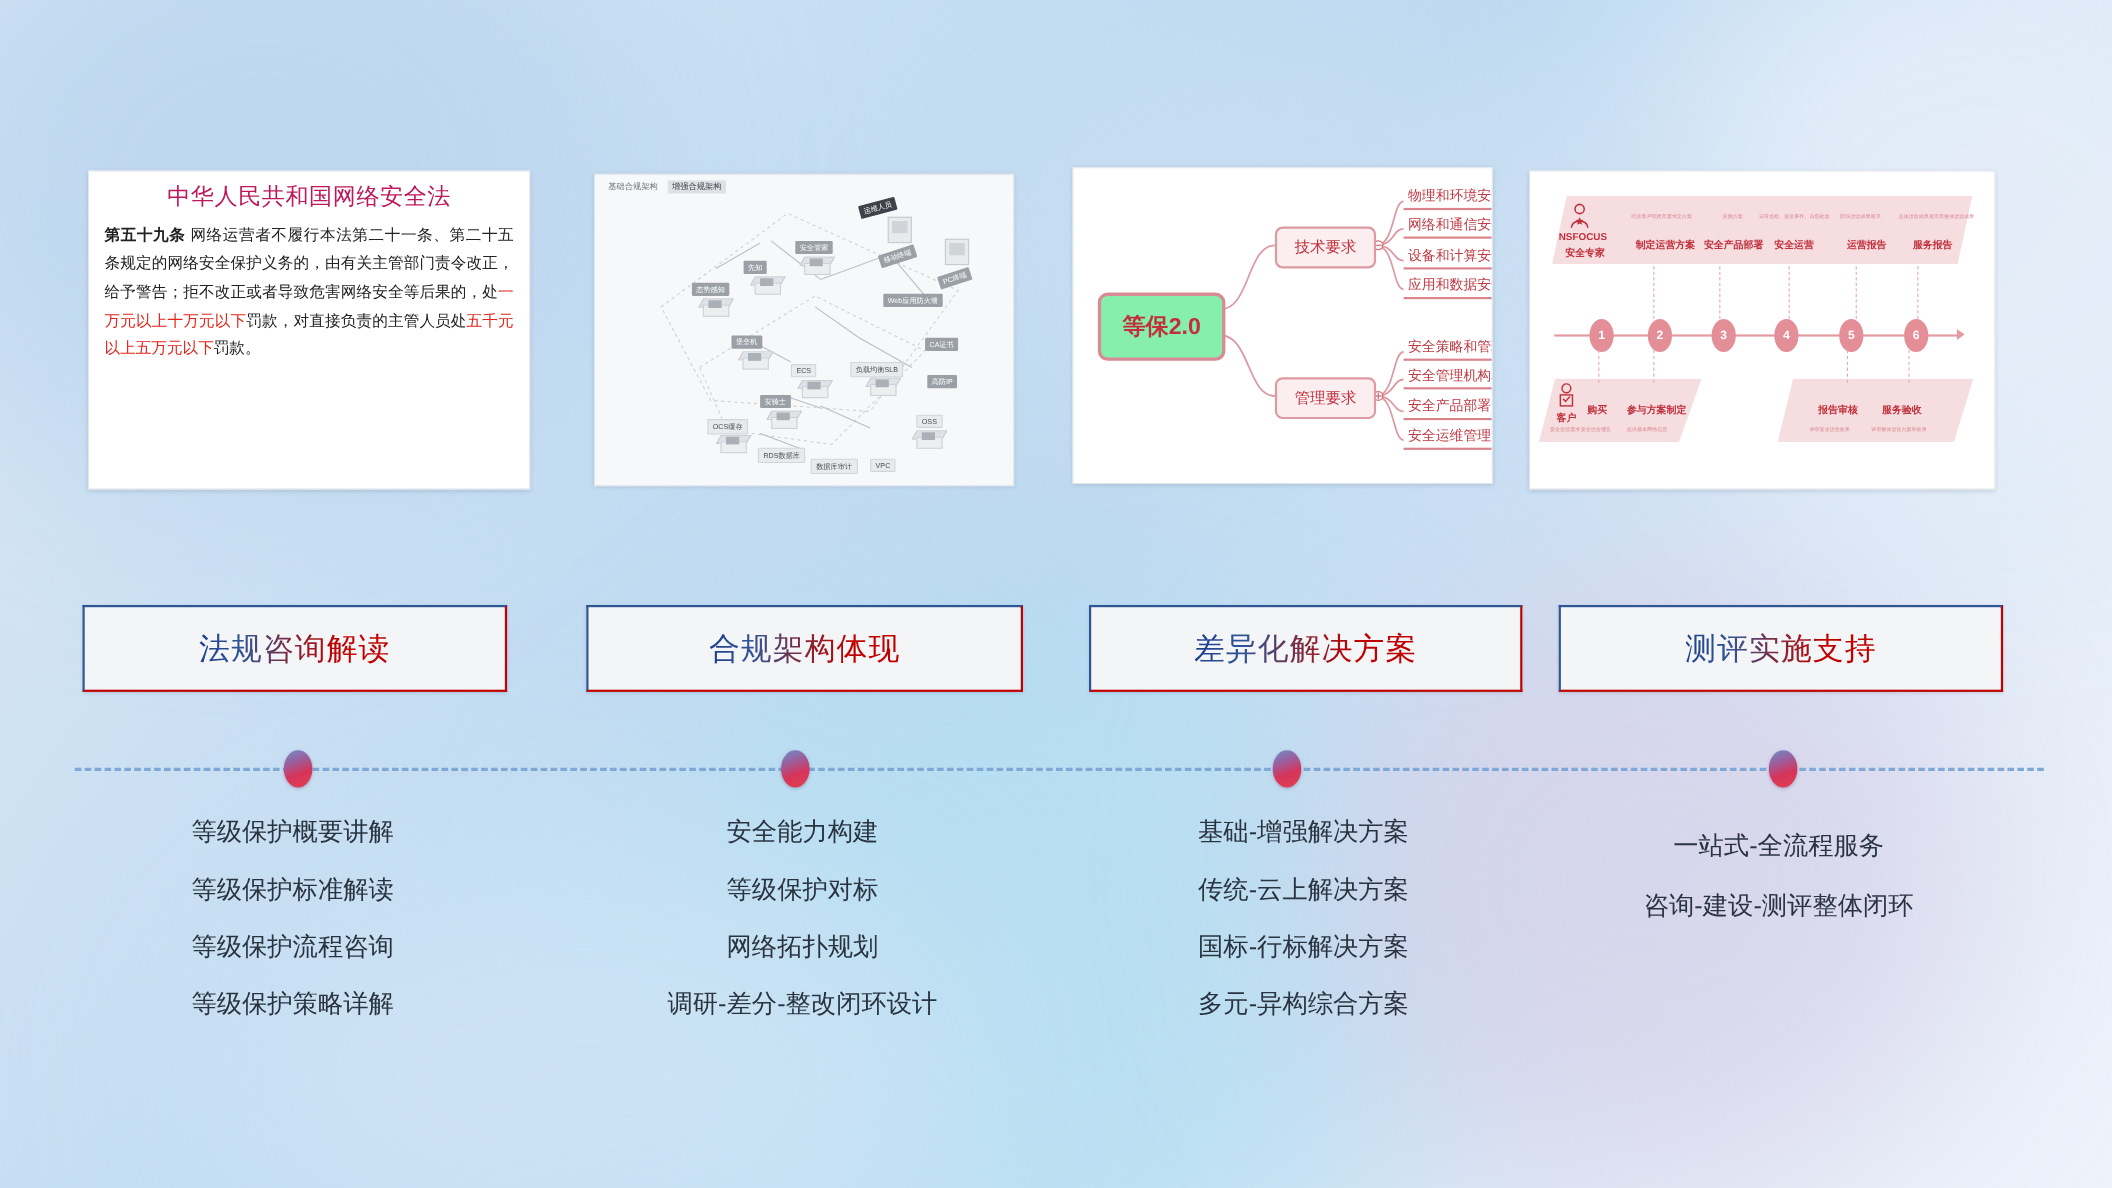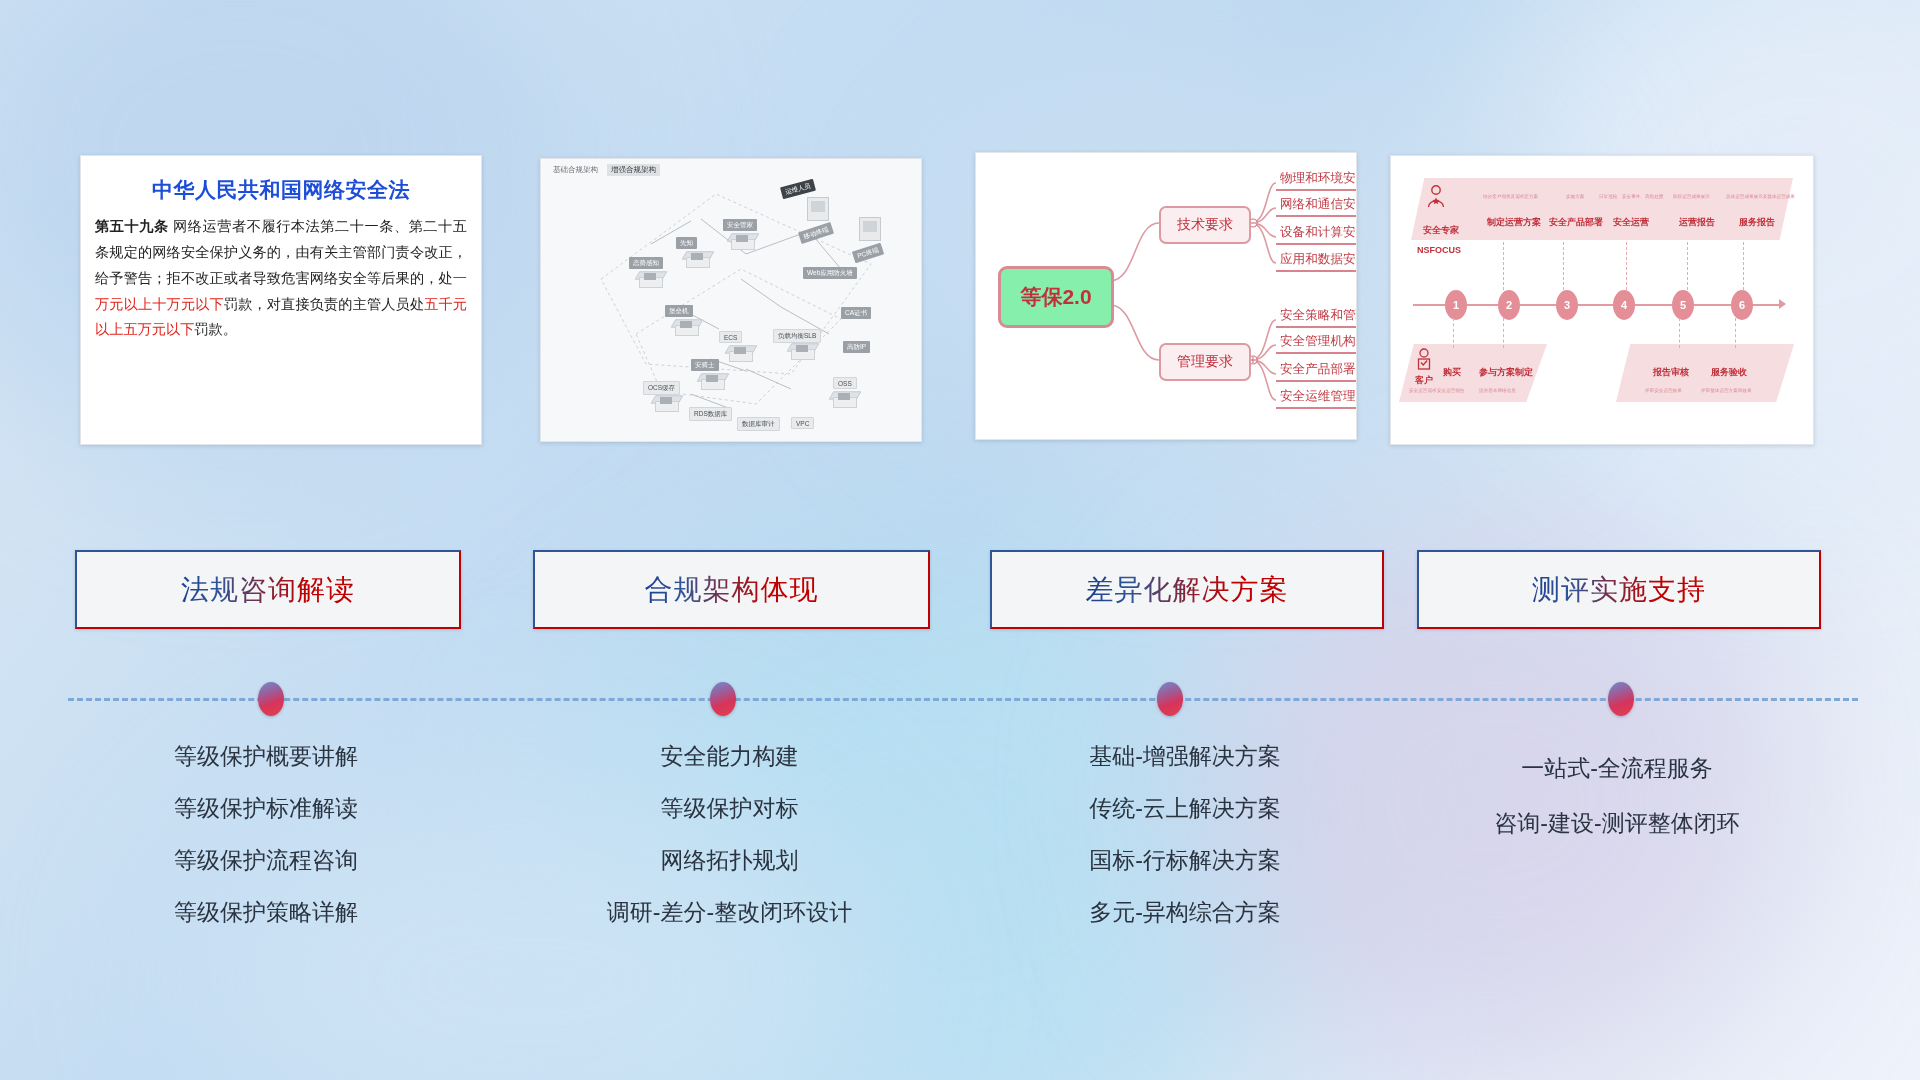--- a/index.html
+++ b/index.html
@@ -23,22 +23,22 @@
 
   
   .card{
     position:absolute;background:#fff;border:1px solid #e2e6ea;
     box-shadow:0 1px 4px rgba(40,60,90,.18);overflow:hidden;
   }
 
   
   #card1{left:80px;top:155px;width:400px;height:288px;}
   .law-title{
-    text-align:center;font-weight:bold;font-size:21px;color:#1d4ed8;
-    margin:20px 0 10px 0;letter-spacing:.5px;
+    text-align:center;font-weight:normal;font-size:21px;color:#be185d;
+    margin:8px 0 10px 0;letter-spacing:.5px;
   }
   .law-body{padding:0 14px;font-size:14.2px;line-height:1.82;color:#222;text-align:justify;}
   .law-body p{margin:0 0 2px 0;}
   .law-art{font-weight:bold;}
   .law-red{color:#e2231a;}
 
   
   #card2{left:540px;top:158px;width:380px;height:282px;background:#f7f8f9;}
   .arch-tabs{position:absolute;left:8px;top:5px;font-size:7.5px;color:#6d737a;display:flex;gap:5px;}
   .arch-tabs .tab{padding:1px 4px;}
@@ -298,21 +298,21 @@
 <div class="card" id="card4">
   <div class="nf-band nf-top"></div>
   <div class="nf-band nf-botl"></div>
   <div class="nf-band nf-botr"></div>
 
   <svg class="nf-icon" style="left:34px;top:28px;" width="22" height="24" viewBox="0 0 22 24">
     <circle cx="11" cy="6" r="4.2" fill="none" stroke="#c0313c" stroke-width="1.4"></circle>
     <path d="M3.5 23 C3.5 15 18.5 15 18.5 23" fill="none" stroke="#c0313c" stroke-width="1.4"></path>
     <path d="M11 13.5 l1.1 2.3 2.5.3 -1.9 1.7 .5 2.5 -2.2-1.2 -2.2 1.2 .5-2.5 -1.9-1.7 2.5-.3z" fill="#c0313c"></path>
   </svg>
-  <div class="nf-main" style="left:26px;top:54px;margin-top:35px;">NSFOCUS</div>
+  <div class="nf-main" style="left:26px;top:54px;">NSFOCUS</div>
   <div class="nf-main" style="left:32px;top:68px;">安全专家</div>
 
   <div class="nf-sub" style="left:92px;top:38px;">结合客户现状及需求定方案</div>
   <div class="nf-main" style="left:96px;top:60px;">制定运营方案</div>
   <div class="nf-sub" style="left:175px;top:38px;">实施方案</div>
   <div class="nf-main" style="left:158px;top:60px;">安全产品部署</div>
   <div class="nf-sub" style="left:208px;top:38px;">日常巡检、安全事件、高危处置</div>
   <div class="nf-main" style="left:222px;top:60px;">安全运营</div>
   <div class="nf-sub" style="left:282px;top:38px;">阶段运营成果展示</div>
   <div class="nf-main" style="left:288px;top:60px;">运营报告</div>

